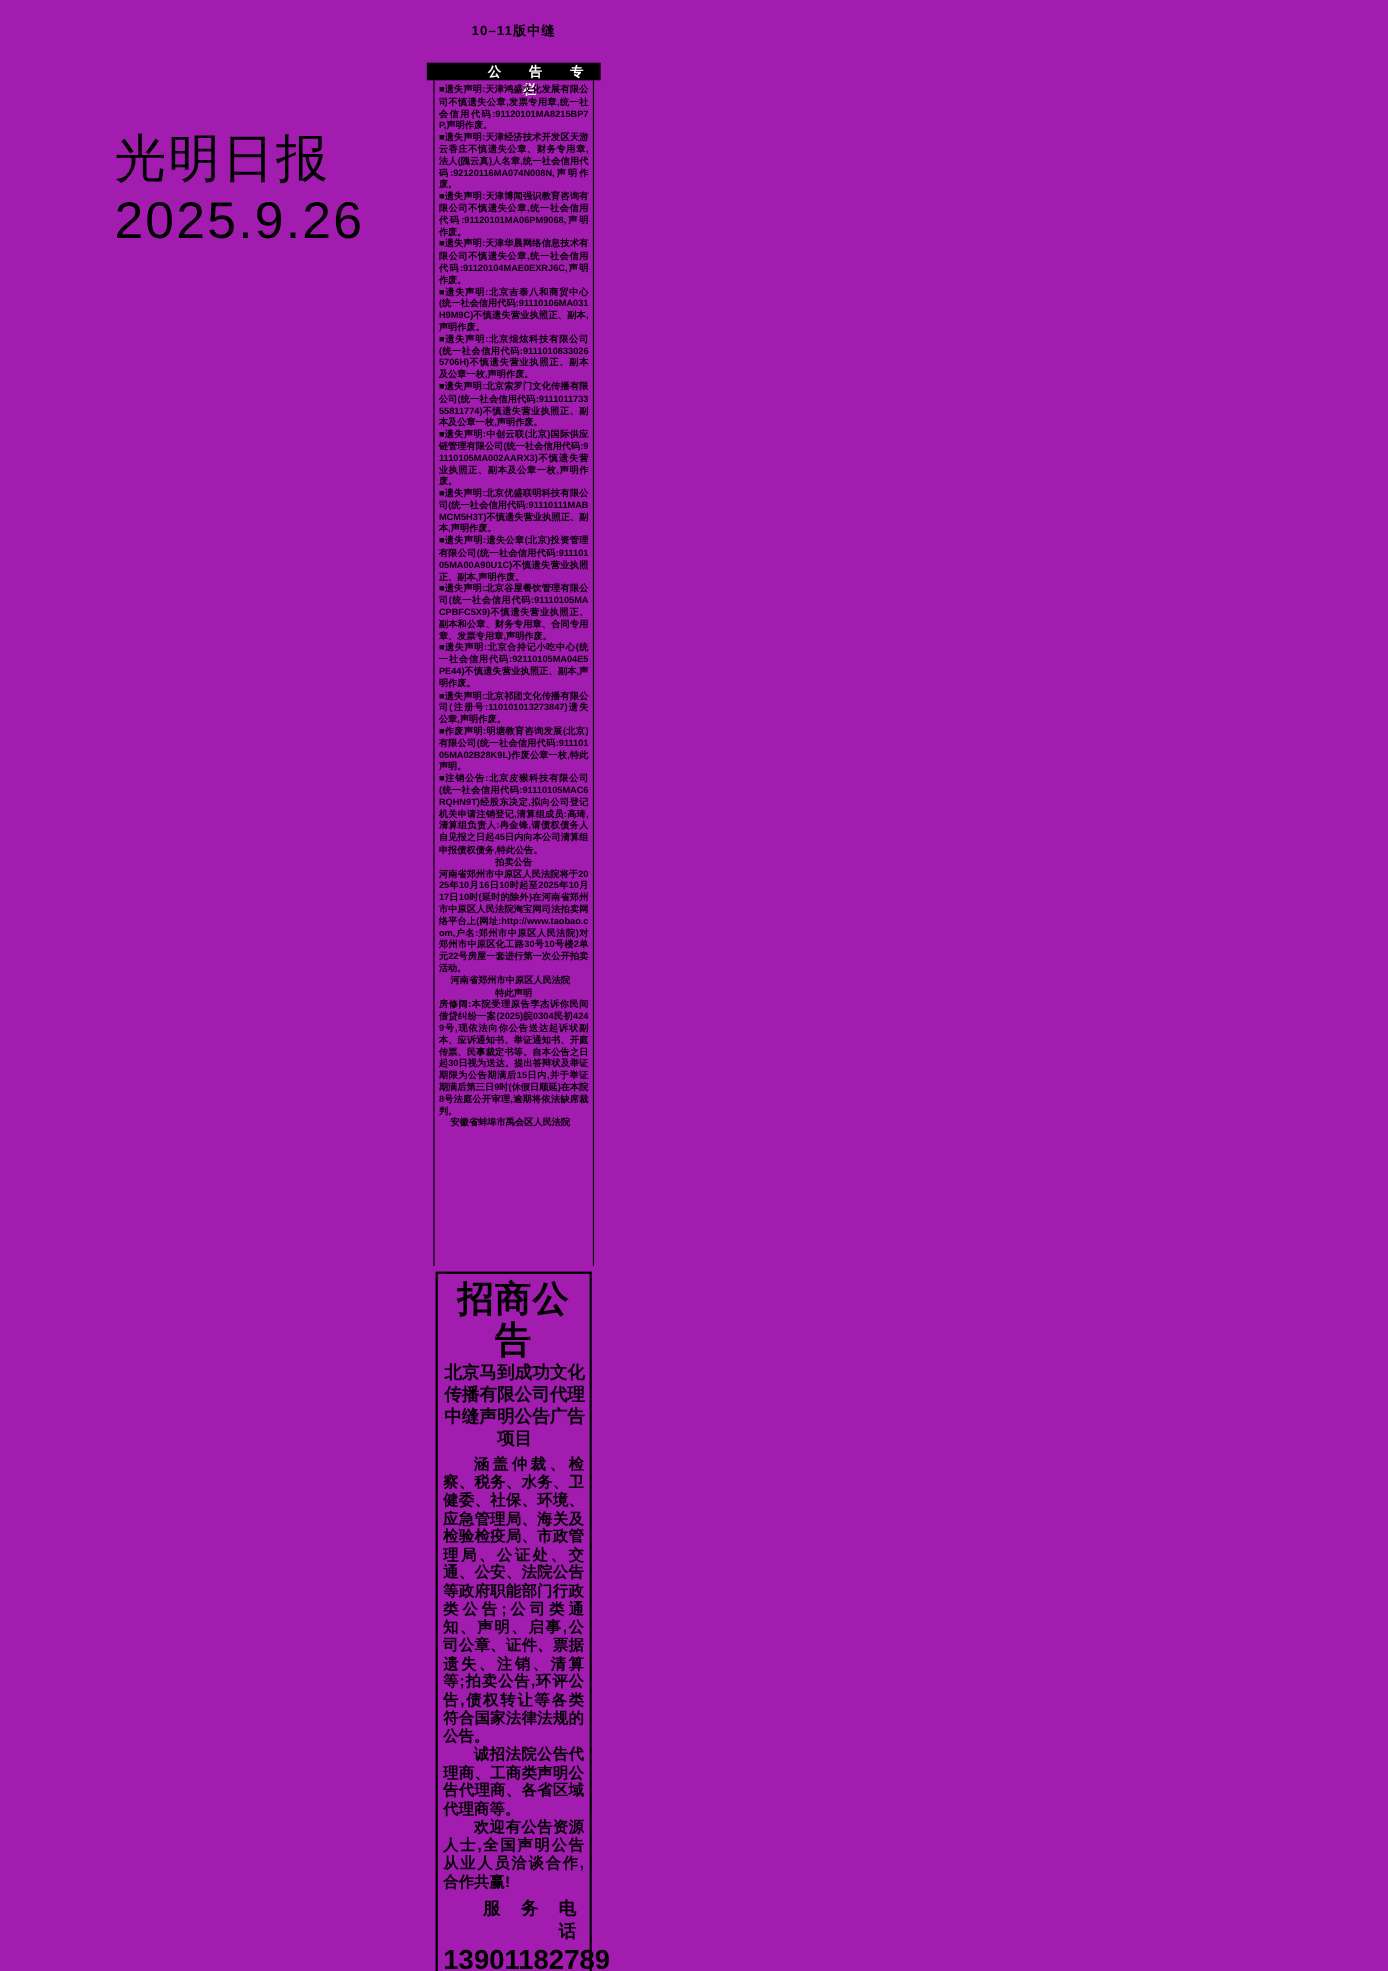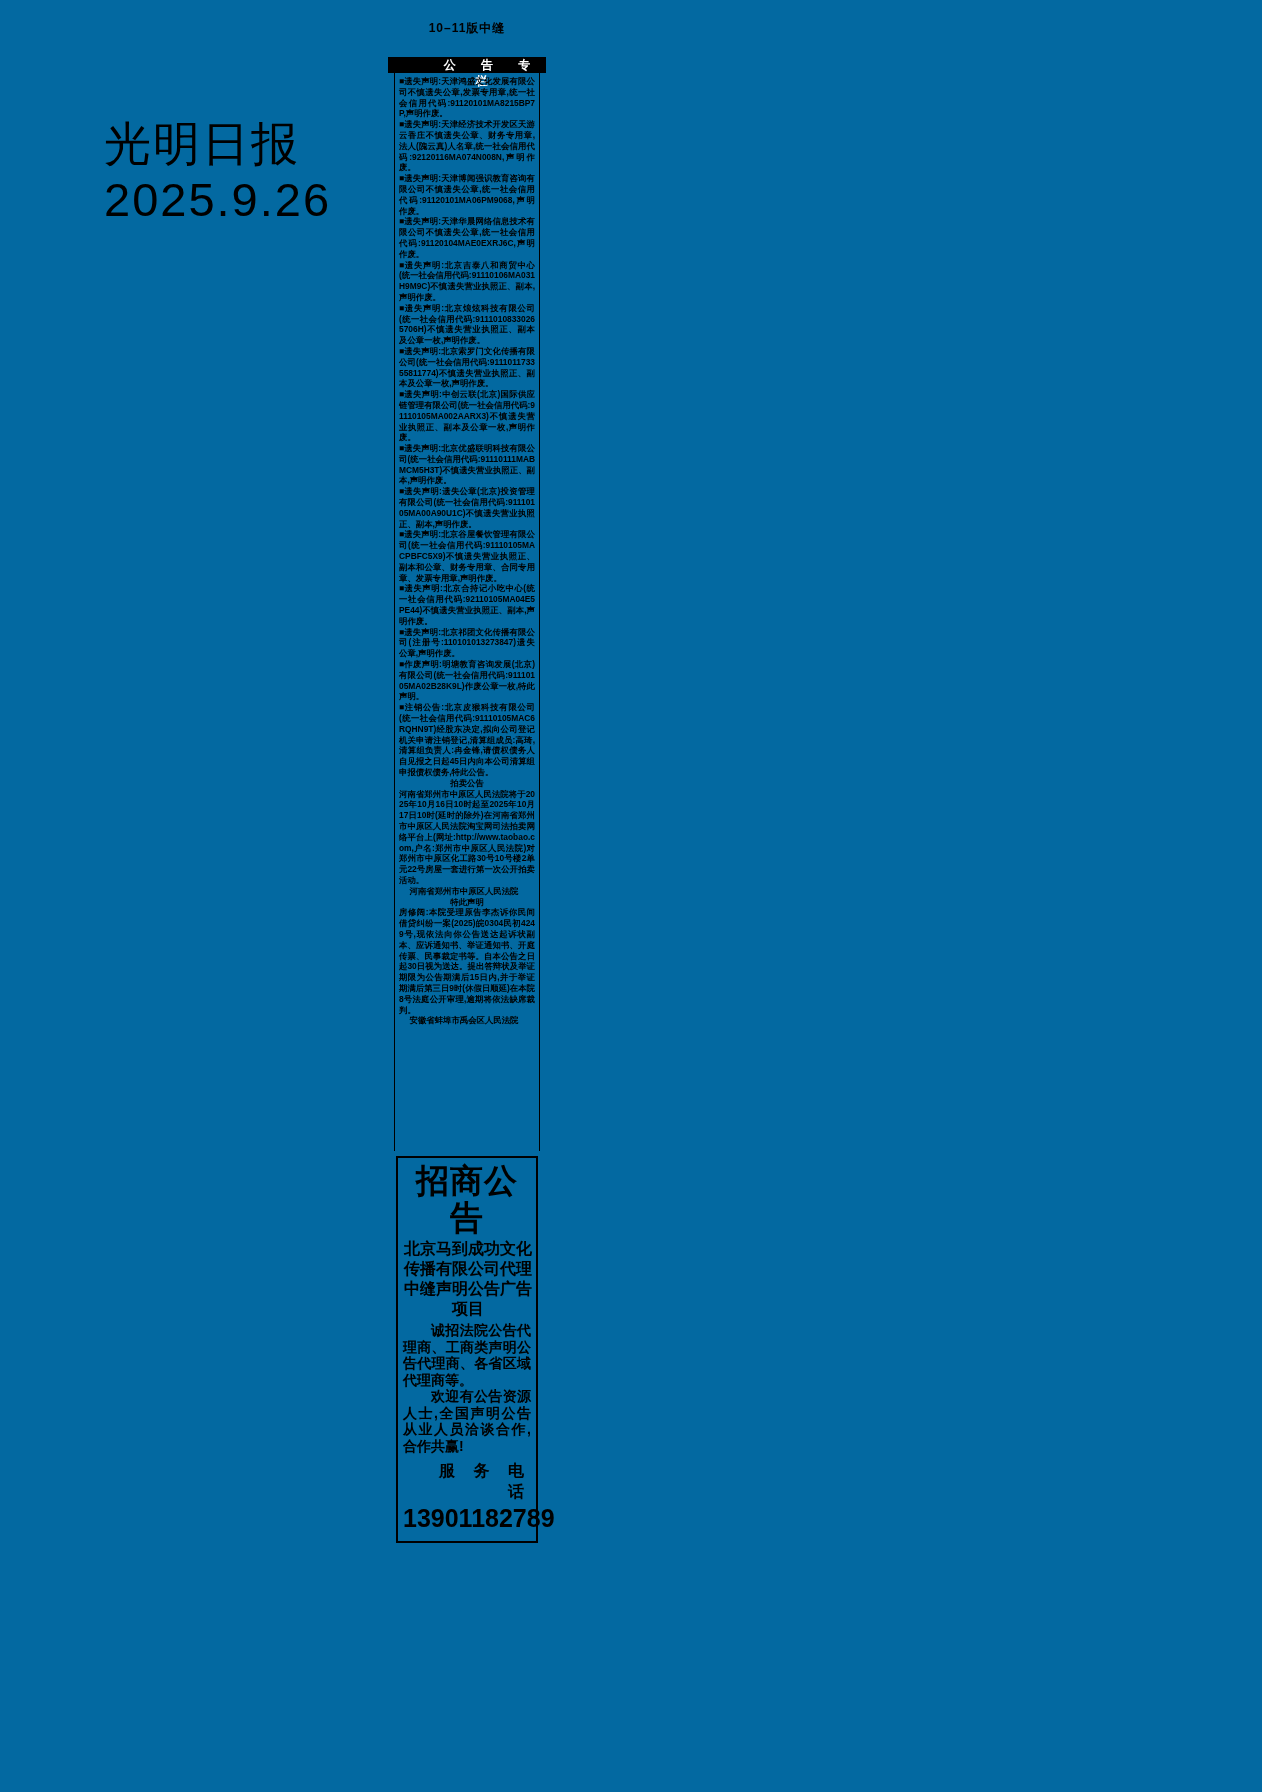--- a/index.html
+++ b/index.html
@@ -1,17 +1,17 @@
 <!DOCTYPE html>
 <html><head>
 <meta charset="utf-8">
 <style>
   html,body{margin:0;padding:0;background:#fff;}
   body{font-family:"Liberation Sans","DejaVu Sans",sans-serif;color:#000;}
-  .page{position:relative;width:1262px;height:1792px;background:#0369a1;overflow:hidden;}
+  .page{position:relative;width:1262px;height:1792px;background:#a21caf;overflow:hidden;}
 
   .gutter-tag{position:absolute;top:20px;left:388px;width:158px;text-align:center;
     font-size:12px;font-weight:bold;letter-spacing:1px;}
 
   .masthead{position:absolute;top:116px;left:88px;line-height:56px;font-size:47px;
     letter-spacing:2px;margin-left:16px;}
 
   .column{position:absolute;left:388px;top:57px;width:158px;}
 
   .col-header{background:#000;color:#fff;font-weight:bold;font-size:12px;
@@ -73,20 +73,21 @@
         <p class="notice signature">河南省郑州市中原区人民法院</p>
         <p class="notice header">特此声明</p>
         <p class="notice item">房修阔:本院受理原告李杰诉你民间借贷纠纷一案(2025)皖0304民初4249号,现依法向你公告送达起诉状副本、应诉通知书、举证通知书、开庭传票、民事裁定书等。自本公告之日起30日视为送达。提出答辩状及举证期限为公告期满后15日内,并于举证期满后第三日9时(休假日顺延)在本院8号法庭公开审理,逾期将依法缺席裁判。</p>
         <p class="notice signature">安徽省蚌埠市禹会区人民法院</p>
     </div>
 
     <div class="ad-box">
       <p class="ad-title">招商公告</p>
       <div class="ad-subtitle">北京马到成功文化传播有限公司代理中缝声明公告广告项目</div>
       <div class="ad-body">
+        <p>涵盖仲裁、检察、税务、水务、卫健委、社保、环境、应急管理局、海关及检验检疫局、市政管理局、公证处、交通、公安、法院公告等政府职能部门行政类公告;公司类通知、声明、启事,公司公章、证件、票据遗失、注销、清算等;拍卖公告,环评公告,债权转让等各类符合国家法律法规的公告。</p>
           <p>诚招法院公告代理商、工商类声明公告代理商、各省区域代理商等。</p>
           <p>欢迎有公告资源人士,全国声明公告从业人员洽谈合作,合作共赢!</p>
       </div>
       <div class="ad-phone-label">服 务 电 话</div>
       <div class="ad-phone">13901182789</div>
     </div>
 
   </div>
 </div>
 

